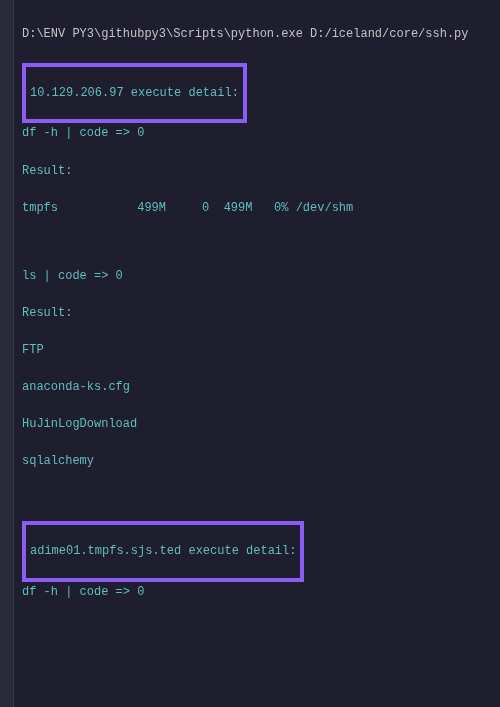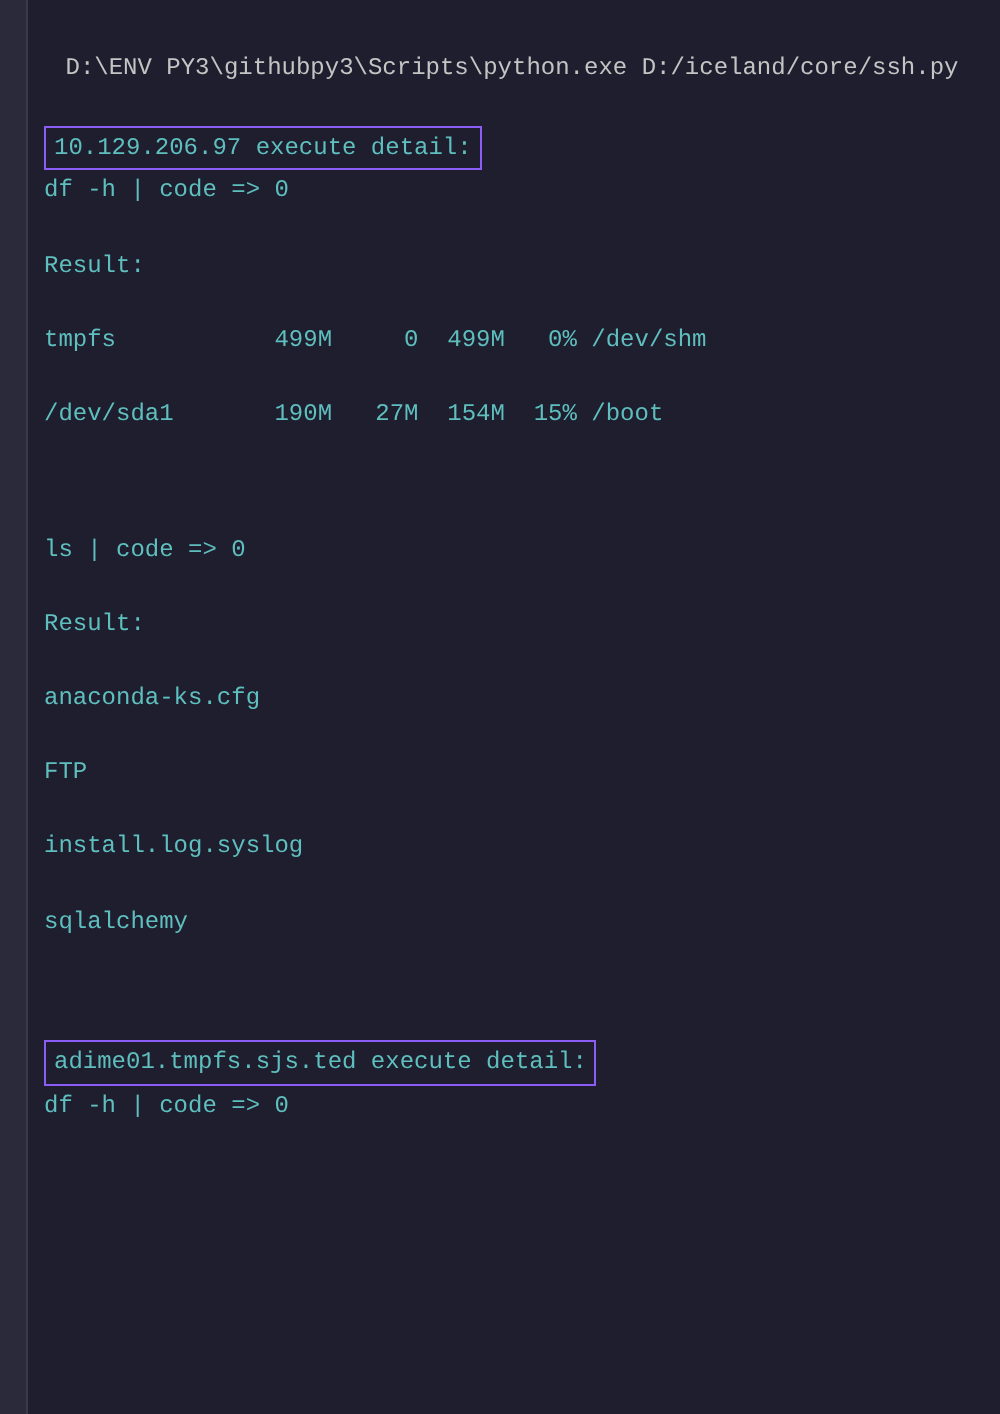--- a/index.html
+++ b/index.html
@@ -17,49 +17,48 @@
     left: 0; top: 0; bottom: 0;
     width: 14px;
     background: #2a2a3a;
     border-right: 1px solid #3a3a4a;
   }
   .content {
     padding: 6px 10px 6px 22px;
     line-height: 1.55;
     white-space: pre;
   }
-  .path { color: #c4c4c4; text-align: center; }
+  .path { color: #c4c4c4; }
   .highlight-box {
     display: inline-block;
-    border: 1px solid #8b5cf6;
-    padding: 1px 4px;
+    border: 4px solid #8b5cf6;
+    padding: 17px 4px;
     margin: 1px 0;
   }
   .cyan { color: #5fbfbf; }
   .row { display: block; }
   .blank { height: 12px; display: block; }
 </style>
 </head>
 <body>
 
 <div class="gutter"></div>
 
 <div class="content">
 <span class="row path"><span>D:\ENV PY3\githubpy3\Scripts\python.exe</span> <span>D:/iceland/core/ssh.py</span></span>
 <span class="highlight-box cyan"><span>10.129.206.97 execute detail:</span></span>
 <span class="row cyan">df -h | code =&gt; 0</span>
 <span class="row cyan">Result:</span>
 <span class="row cyan">tmpfs           499M     0  499M   0% /dev/shm</span>
-<span class="row cyan">/dev/sda1       190M   27M  154M  15% /boot</span>
 <span class="blank"></span>
 <span class="row cyan">ls | code =&gt; 0</span>
 <span class="row cyan">Result:</span>
+<span class="row cyan">FTP</span>
 <span class="row cyan">anaconda-ks.cfg</span>
-<span class="row cyan">FTP</span>
-<span class="row cyan">install.log.syslog</span>
+<span class="row cyan">HuJinLogDownload</span>
 <span class="row cyan">sqlalchemy</span>
 <span class="blank"></span>
 <span class="highlight-box cyan"><span>adime01.tmpfs.sjs.ted execute detail:</span></span>
 <span class="row cyan">df -h | code =&gt; 0</span>
 
 
 
 
 
 

